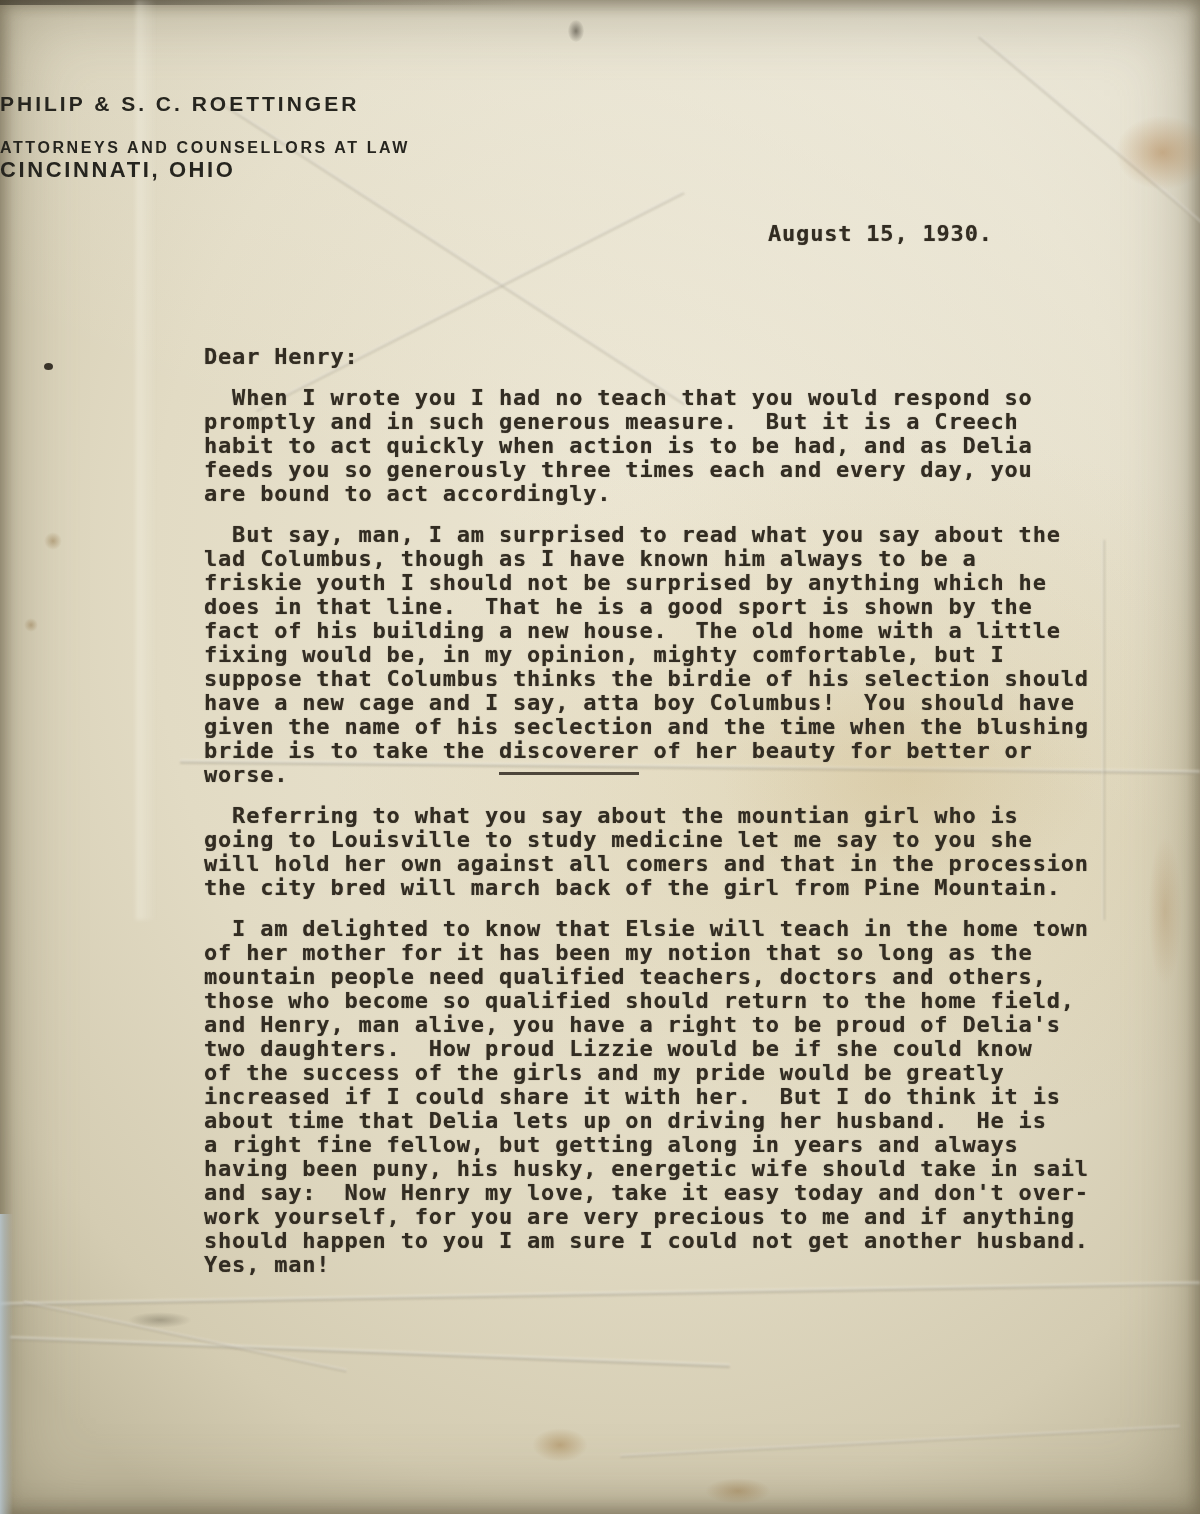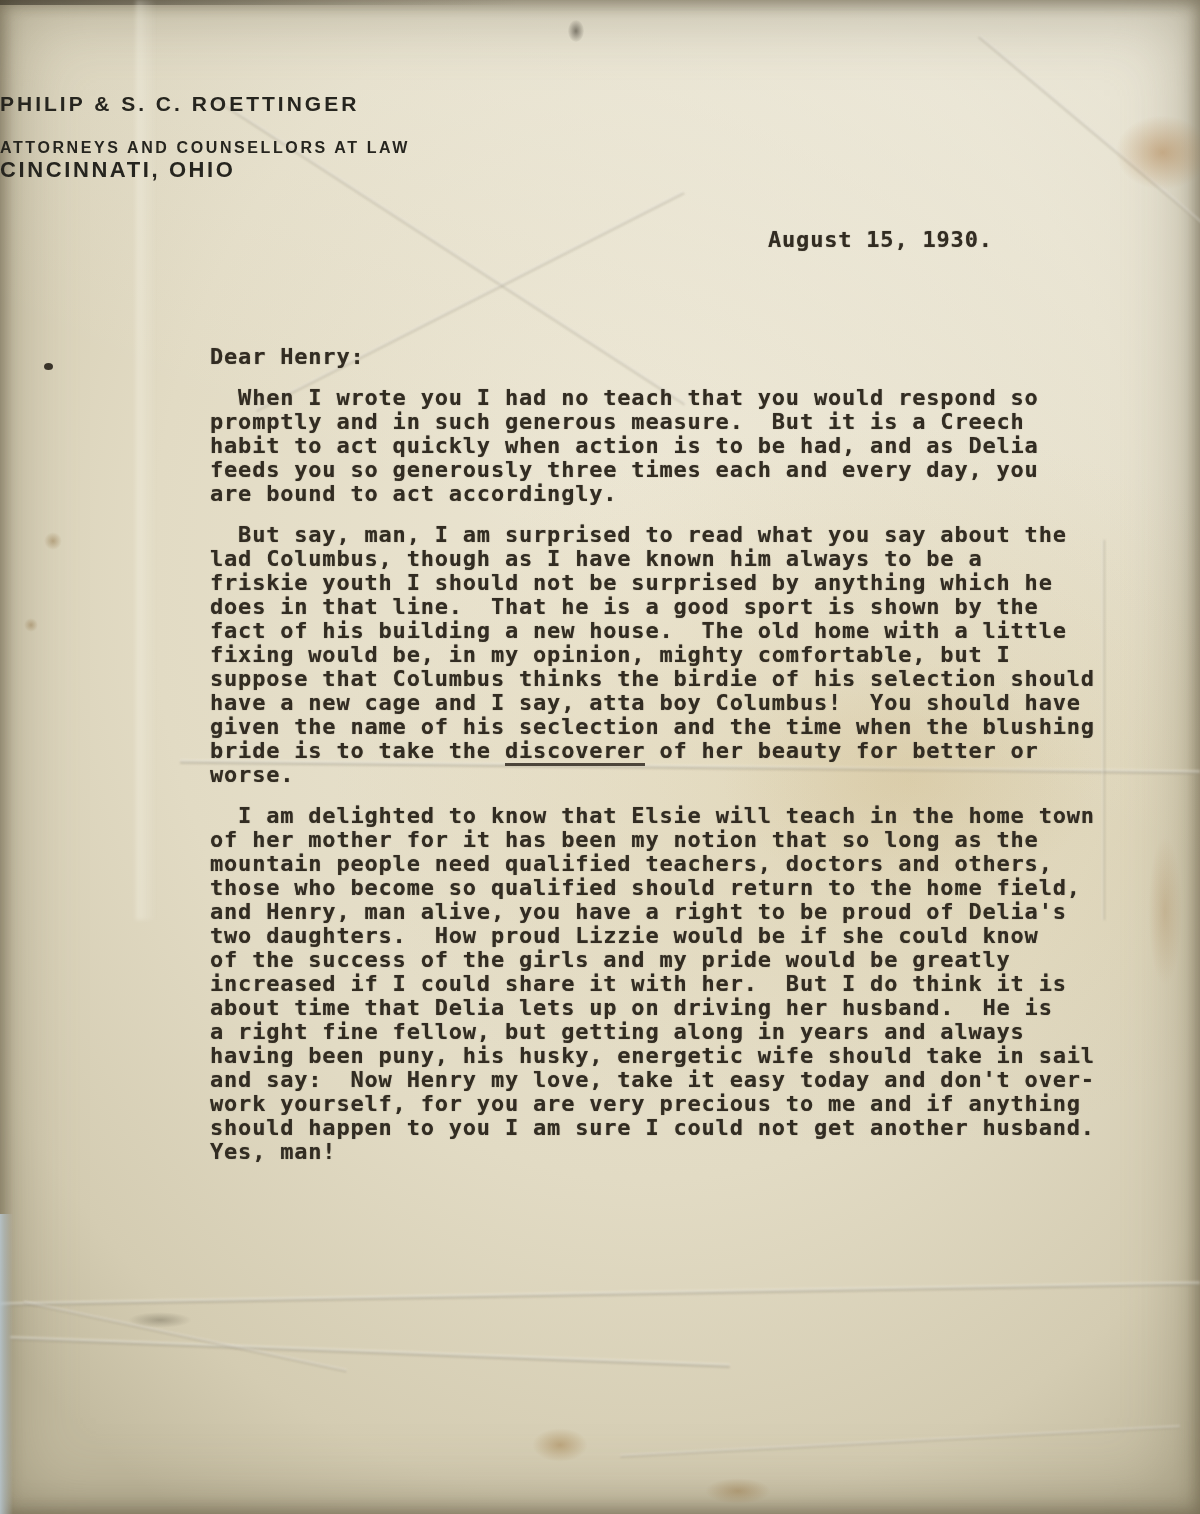--- a/index.html
+++ b/index.html
@@ -24,25 +24,25 @@
   .letterhead{position:absolute; top:93px; left:0; width:100%; text-align:left;
     color:#26251f; font-family:"Liberation Sans", sans-serif; font-weight:700;}
   .lh1{font-size:21px; line-height:22px; letter-spacing:3px;}
   .lh2{font-size:16px; line-height:17px; letter-spacing:2.6px; margin-top:24px;}
   .lh3{font-size:13px; line-height:14px; letter-spacing:1.9px; margin-top:13px;}
   .lh4{font-size:22px; line-height:18px; letter-spacing:2.6px; margin-top:5px;}
   .type{
     color:#322c22; font-weight:700; font-size:22px; line-height:24px; letter-spacing:0.8px;
     white-space:pre-wrap; text-shadow:0 0 1px rgba(50,44,34,0.55);
   }
-  .dateline{position:absolute; left:768px; top:228px;}
+  .dateline{position:absolute; left:768px; top:222px;}
   .bodyblock{position:absolute; left:204px; top:328px; width:950px;}
-  .bodyblock p{margin:17px 0 0 6px;}
+  .bodyblock p{margin:17px 0 0 0;}
   .salutation{margin:0;}
-  .u{border-bottom:3px solid rgba(50,44,34,0.85); padding-bottom:0;}
+  .u{border-bottom:3px solid rgba(50,44,34,0.85); padding-bottom:9px;}
   .inkdot{position:absolute; left:44px; top:363px; width:9px; height:7px; border-radius:50%;
     background:#3a342a; filter:blur(0.5px);}
   .scan-strip{position:absolute; left:0; bottom:0; width:13px; height:300px; pointer-events:none;
     background:linear-gradient(to right, rgba(188,203,212,0.85), rgba(188,203,212,0));}
   .edge-top{position:absolute; left:0; top:0; width:520px; height:5px; pointer-events:none;
     background:linear-gradient(to right, rgba(40,35,25,0.55), rgba(40,35,25,0.12) 70%, rgba(40,35,25,0));}
 </style>
 </head>
 <body>
 
@@ -92,20 +92,24 @@
 lad Columbus, though as I have known him always to be a
 friskie youth I should not be surprised by anything which he
 does in that line.  That he is a good sport is shown by the
 fact of his building a new house.  The old home with a little
 fixing would be, in my opinion, mighty comfortable, but I
 suppose that Columbus thinks the birdie of his selection should
 have a new cage and I say, atta boy Columbus!  You should have
 given the name of his seclection and the time when the blushing
 bride is to take the </span><span class="u">discoverer</span><span> of her beauty for better or
 worse.</span></p>
+    <p class="type">  Referring to what you say about the mountian girl who is
+going to Louisville to study medicine let me say to you she
+will hold her own against all comers and that in the procession
+the city bred will march back of the girl from Pine Mountain.</p>
     <p class="type">  I am delighted to know that Elsie will teach in the home town
 of her mother for it has been my notion that so long as the
 mountain people need qualified teachers, doctors and others,
 those who become so qualified should return to the home field,
 and Henry, man alive, you have a right to be proud of Delia's
 two daughters.  How proud Lizzie would be if she could know
 of the success of the girls and my pride would be greatly
 increased if I could share it with her.  But I do think it is
 about time that Delia lets up on driving her husband.  He is
 a right fine fellow, but getting along in years and always

